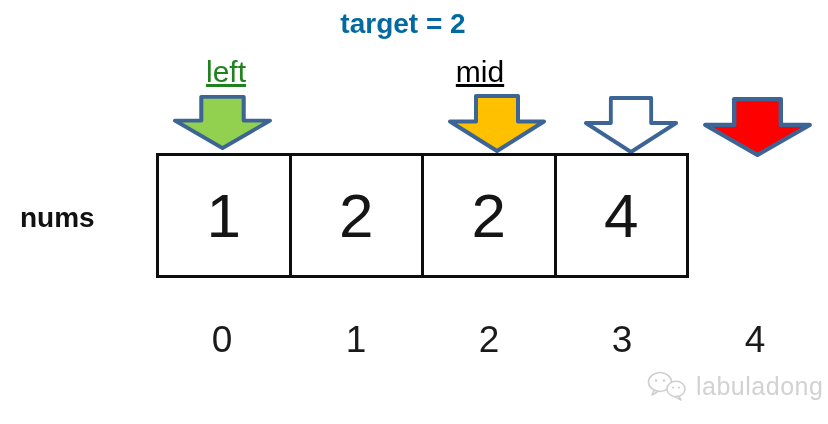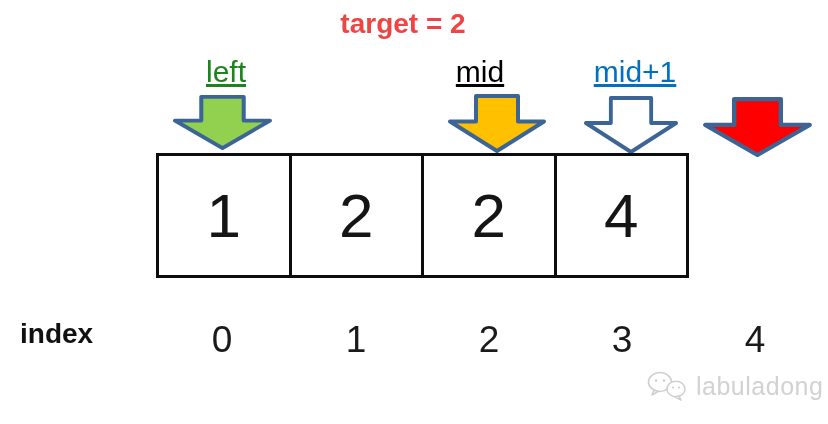--- a/index.html
+++ b/index.html
@@ -1,20 +1,20 @@
 <!DOCTYPE html>
 <html><head>
 <meta charset="utf-8">
 <style>
   html,body{margin:0;padding:0;background:#ffffff;}
   body{font-family:"Liberation Sans","DejaVu Sans",sans-serif;}
   .stage{position:relative;width:828px;height:424px;background:#ffffff;overflow:hidden;}
 
   .title{position:absolute;left:0;top:8px;width:806px;text-align:center;
-         font-size:28px;font-weight:bold;color:#ef4444;letter-spacing:0px;}
+         font-size:28px;font-weight:bold;color:#0369a1;letter-spacing:0px;}
 
   .ptr-label{position:absolute;top:56px;transform:translateX(-50%);
              font-size:30px;font-weight:400;white-space:nowrap;line-height:32px;text-decoration:underline;}
 
   .arrow{position:absolute;display:block;}
 
   .array-box{position:absolute;left:156px;top:153px;width:533px;height:125px;
              border:3px solid #0d0d0d;display:flex;box-sizing:border-box;}
   .cell{flex:1 1 0;display:flex;align-items:center;justify-content:center;
         font-size:62px;color:#151515;box-sizing:border-box;}
@@ -33,52 +33,51 @@
 </style>
 </head>
 <body>
 
 <div class="stage">
 
   <div class="title">target = 2</div>
 
   <span class="ptr-label" style="left: 226px; color: rgb(30, 130, 30);">left</span>
   <span class="ptr-label" style="left: 480px; color: #000000;">mid</span>
-  <span class="ptr-label" style="left: 635px; color: rgb(0, 112, 192);">mid+1</span>
 
   <svg class="arrow" style="left:172px;top:94px" width="101" height="57" viewBox="0 0 100 60" preserveAspectRatio="none">
     <polygon points="29,3 71,3 71,28 97,28 50,57 3,28 29,28" stroke-width="4" stroke-linejoin="round" stroke="#3c6595" style="fill: rgb(146, 208, 80);"></polygon>
   </svg>
   <svg class="arrow" style="left:447px;top:93px" width="100" height="61" viewBox="0 0 100 60" preserveAspectRatio="none">
     <polygon points="29,3 71,3 71,28 97,28 50,57 3,28 29,28" stroke-width="4" stroke-linejoin="round" stroke="#3c6595" style="fill: rgb(255, 192, 0);"></polygon>
   </svg>
   <svg class="arrow" style="left:583px;top:95px" width="96" height="60" viewBox="0 0 100 60" preserveAspectRatio="none">
     <polygon points="29,3 71,3 71,28 97,28 50,57 3,28 29,28" stroke-width="4" stroke-linejoin="round" stroke="#3c6595" style="fill: rgb(255, 255, 255);"></polygon>
   </svg>
   <svg class="arrow" style="left:702px;top:96px" width="111" height="62" viewBox="0 0 100 60" preserveAspectRatio="none">
     <polygon points="29,3 71,3 71,28 97,28 50,57 3,28 29,28" stroke-width="4" stroke-linejoin="round" stroke="#3c6595" style="fill: rgb(255, 0, 0);"></polygon>
   </svg>
 
+  <div class="row-label nums-label">nums</div>
 
   <div class="array-box">
     <div class="cell">
       <span>1</span>
     </div>
     <div class="cell">
       <span>2</span>
     </div>
     <div class="cell">
       <span>2</span>
     </div>
     <div class="cell">
       <span>4</span>
     </div>
   </div>
 
-  <div class="row-label index-label">index</div>
 
   <span class="idx" style="left:222px">0</span>
   <span class="idx" style="left:356px">1</span>
   <span class="idx" style="left:489px">2</span>
   <span class="idx" style="left:622px">3</span>
   <span class="idx" style="left:755px">4</span>
 
   <div class="watermark">
     <svg width="44" height="30" viewBox="0 0 44 30">
       <g fill="#ffffff" stroke="#cfcfcf" stroke-width="1.6">

